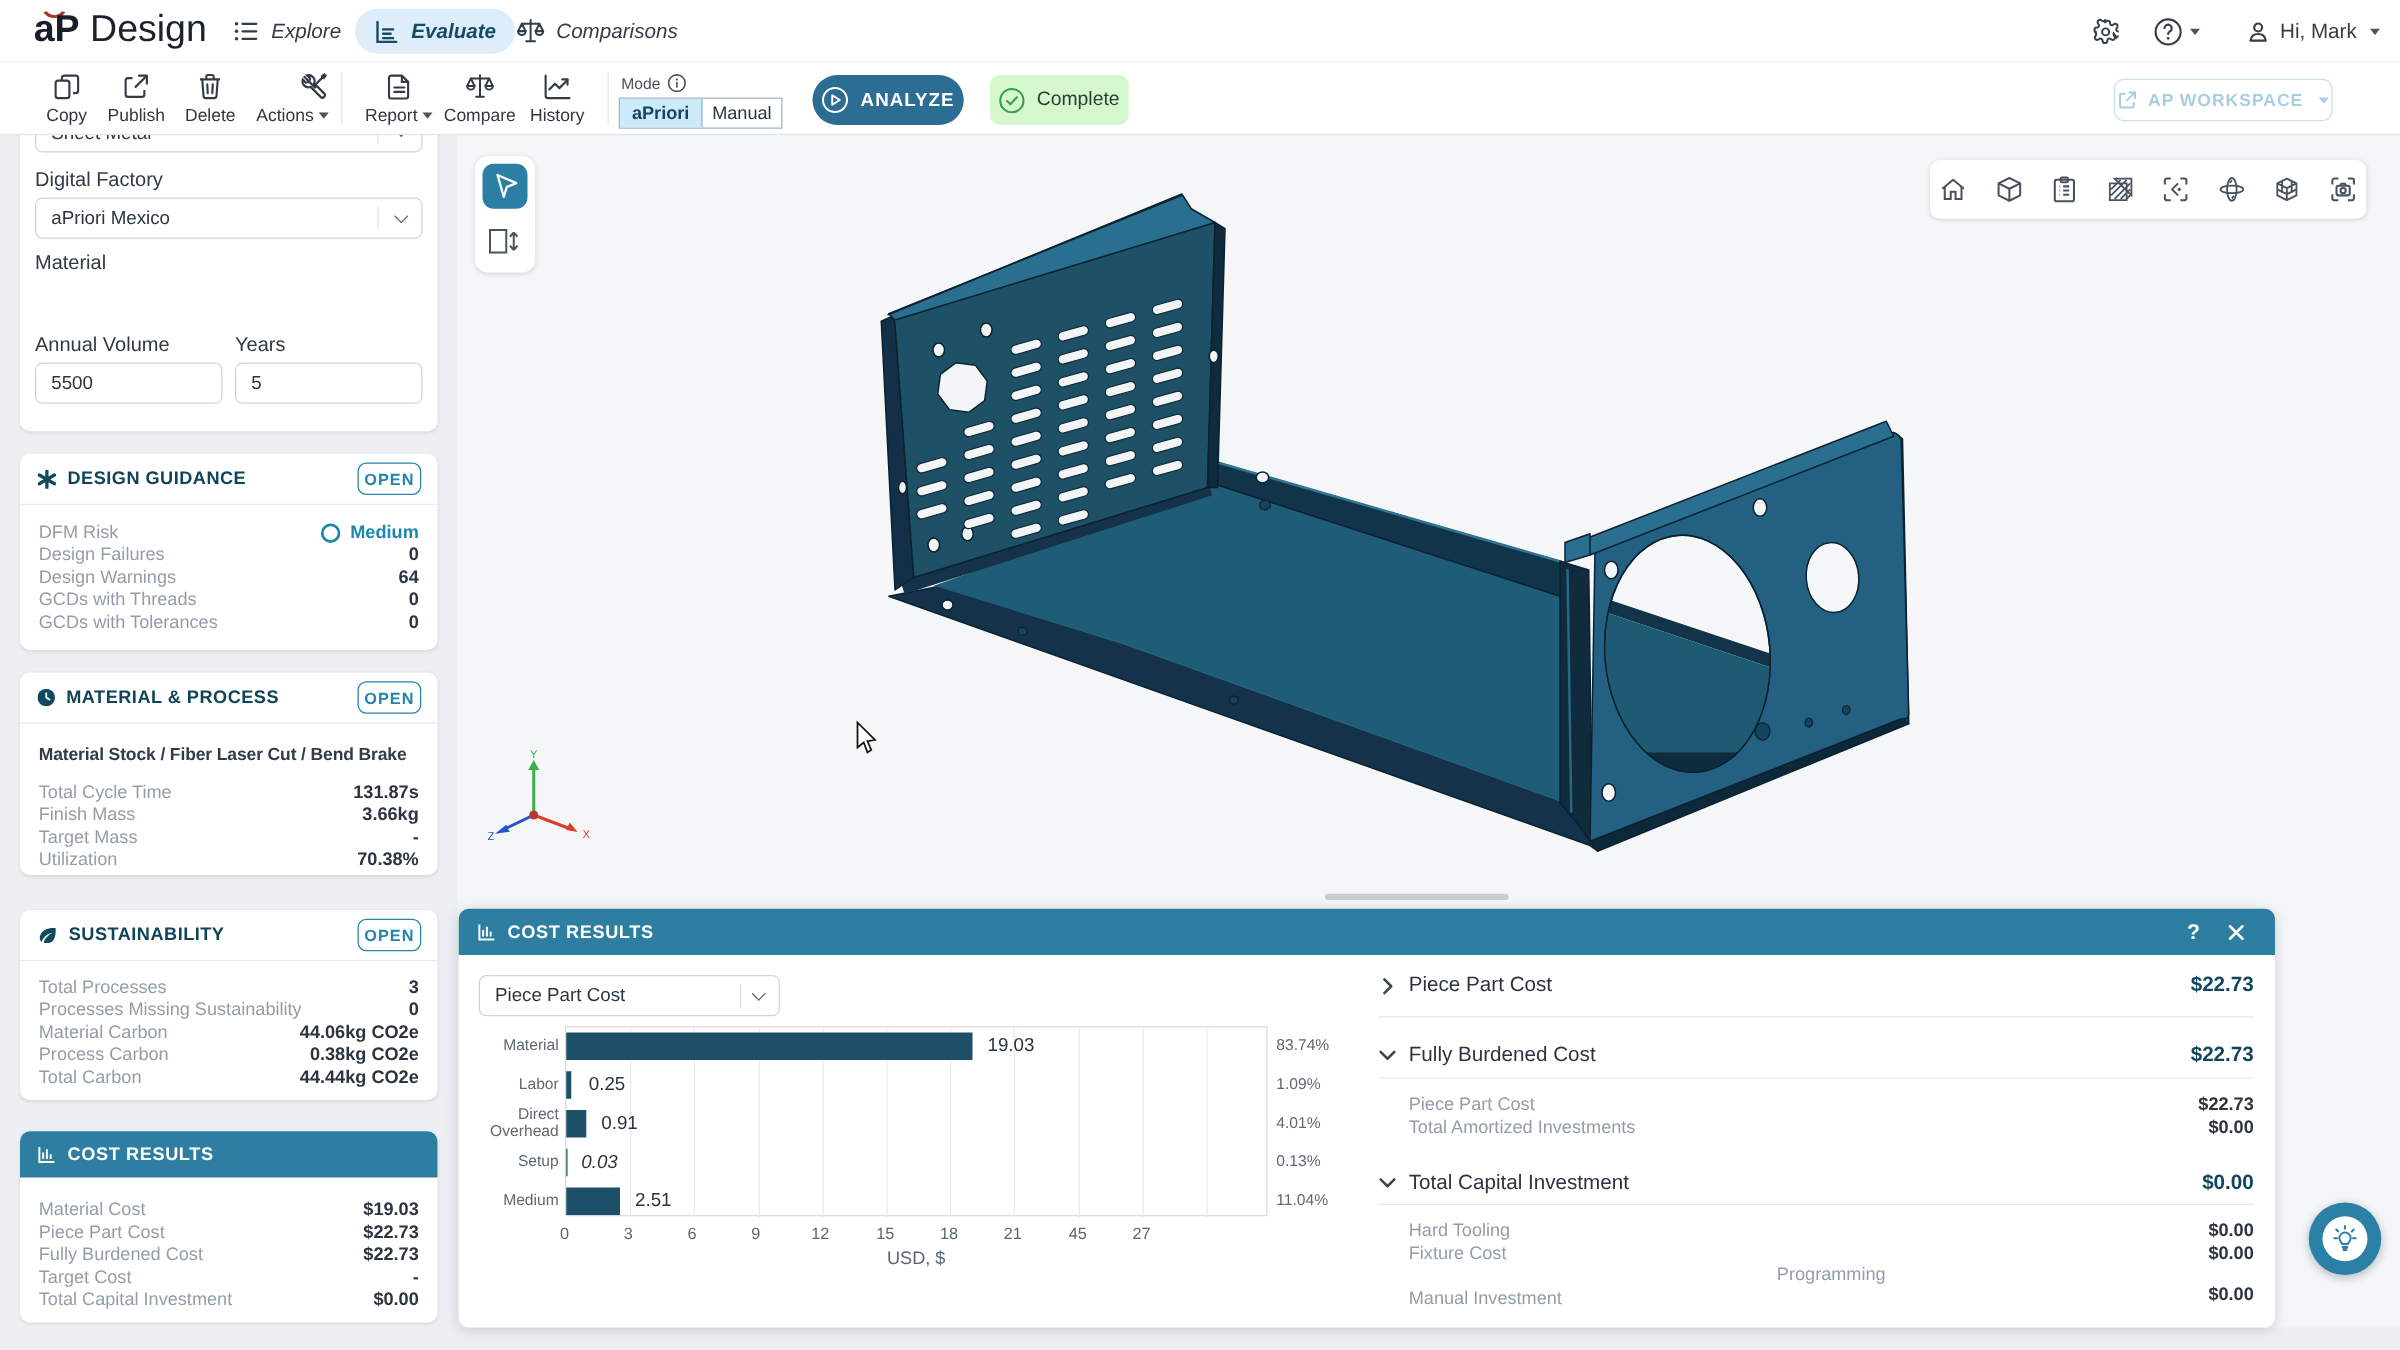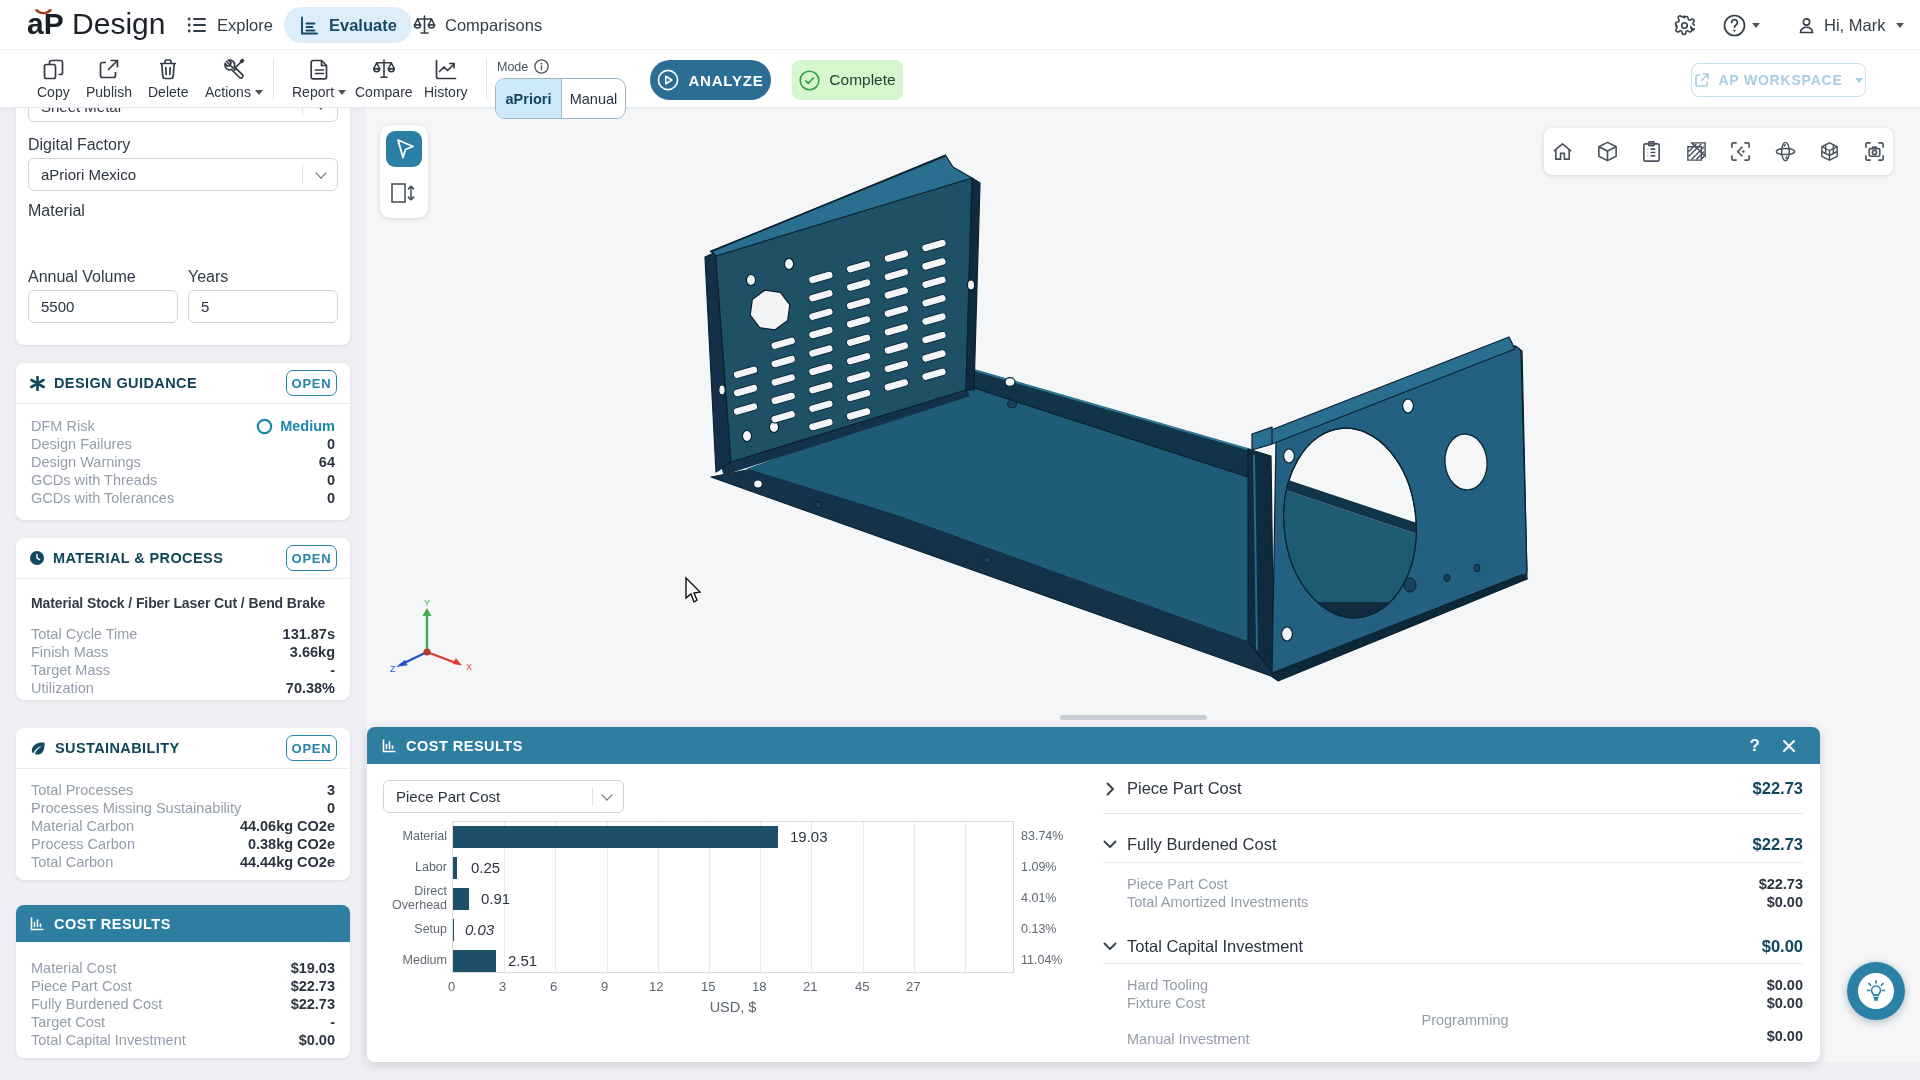--- a/index.html
+++ b/index.html
@@ -6,32 +6,32 @@
 *{margin:0;padding:0;box-sizing:border-box;}
 html,body{width:1920px;height:1080px;overflow:hidden;}
 body{font-family:"Liberation Sans",sans-serif;background:#edeff3;position:relative;color:#2b3440;}
 .abs{position:absolute;}
 
 .nav{position:absolute;left:0;top:0;width:1920px;height:50px;background:#fff;z-index:40;border-bottom:1px solid #f0f2f4;}
 .logo{position:absolute;left:27px;top:7px;font-size:30px;color:#191f27;letter-spacing:0;}
 .logo b{font-weight:700;letter-spacing:0;}
 .logo .lt{font-weight:400;color:#1c222b;}
 .swoosh{position:absolute;left:33px;top:8px;width:21px;height:8px;}
-.navitem{position:absolute;top:7px;height:36px;display:flex;align-items:center;gap:9px;font-size:16.5px;color:#333d48;}
+.navitem{position:absolute;top:7px;height:36px;display:flex;align-items:center;gap:9px;font-size:16.5px;color:#333d48;font-style:italic;}
 .navitem svg{flex:0 0 auto;}
 .nav-active{background:#ddedfa;border-radius:18px;padding:0 15px;color:#174a64;font-weight:700;}
 .nav-r{position:absolute;top:0;height:50px;display:flex;align-items:center;color:#343e49;}
 
 .toolbar{position:absolute;left:0;top:50px;width:1920px;height:58px;background:#fff;border-bottom:1px solid #e4e7ea;z-index:39;box-shadow:0 1px 2px rgba(20,30,40,.04);}
 .tbtn{position:absolute;top:8px;display:flex;flex-direction:column;align-items:center;gap:3px;font-size:14px;color:#2f3741;}
 .tbtn svg{display:block;}
 .tdiv{position:absolute;top:8px;width:1px;height:42px;background:#e2e5e9;}
 .chev{display:inline-block;width:0;height:0;border-left:4.5px solid transparent;border-right:4.5px solid transparent;border-top:5px solid #4a545f;margin-left:4px;vertical-align:2px;}
 .mode-label{position:absolute;left:497px;top:9px;font-size:12.5px;color:#49525d;display:flex;align-items:center;gap:6px;}
-.seg{position:absolute;left:495px;top:28px;width:131px;height:41px;border:1px solid #9db6c6;border-radius:10px;display:flex;overflow:hidden;background:#fff;}
+.seg{position:absolute;left:495px;top:28px;width:131px;height:25px;border:1px solid #9db6c6;border-radius:0;display:flex;overflow:hidden;background:#fff;}
 .seg .s1{width:66px;background:#cdeafb;color:#16455f;font-weight:700;font-size:14.5px;display:flex;align-items:center;justify-content:center;border-right:1px solid #9db6c6;}
 .seg .s2{flex:1;color:#2b3440;font-size:14.5px;display:flex;align-items:center;justify-content:center;}
 .analyze{position:absolute;left:650px;top:10px;width:121px;height:40px;background:#2b6d93;border-radius:20px;color:#fff;font-weight:700;font-size:15px;letter-spacing:.8px;display:flex;align-items:center;justify-content:center;gap:9px;}
 .complete{position:absolute;left:792px;top:10px;width:111px;height:40px;background:#d4f7cd;border-radius:8px;color:#2c3d33;font-size:15.5px;display:flex;align-items:center;justify-content:center;gap:9px;}
 .apws{position:absolute;left:1691px;top:13px;width:175px;height:34px;border:1px solid #c7dfec;border-radius:8px;color:#a7cee3;font-weight:700;font-size:14px;letter-spacing:.8px;display:flex;align-items:center;justify-content:center;gap:8px;background:#fff;}
 
 .viewport{position:absolute;left:366px;top:108px;width:1554px;height:954px;background:#f4f6f8;}
 
 .card{position:absolute;left:16px;width:334px;background:#fff;border-radius:8px;box-shadow:0 1px 3px rgba(25,35,50,.10);}
 .chead{height:41px;display:flex;align-items:center;padding:0 14px;border-bottom:1px solid #e9ecef;position:relative;}
@@ -120,21 +120,21 @@
     Publish
   </div>
   <div class="tbtn" style="left:148px;">
     <svg width="22" height="23" viewBox="0 0 22 23" fill="none" stroke="#333b46" stroke-width="1.7">
         <path d="M3 5.5h16M8 5.5v-2a1.5 1.5 0 0 1 1.5-1.5h3A1.5 1.5 0 0 1 14 3.5v2"></path>
         <path d="M4.8 5.5l1 13.2a2 2 0 0 0 2 1.8h6.4a2 2 0 0 0 2-1.8l1-13.2"></path>
         <path d="M8.8 9.5l.4 7M13.2 9.5l-.4 7" stroke-linecap="round"></path>
       </svg>
     Delete
   </div>
-  <div class="tbtn" style="left:205px;">
+  <div class="tbtn" style="left:205px;align-items:flex-end;">
     <svg width="24" height="23" viewBox="0 0 24 23" fill="none" stroke="#333b46" stroke-width="1.7">
         <path d="M4 3l9.5 9.5M6.6 2.2 9 4.6l-.6 2.8L5.6 8 3.2 5.6c-.5 1.7-.1 3.6 1.2 4.9 1.4 1.4 3.4 1.7 5.1 1l8 8c.8.8 2 .8 2.8 0s.8-2 0-2.8l-8-8c.7-1.7.4-3.7-1-5.1C10.2 2.3 8.3 1.9 6.6 2.2z"></path>
         <path d="M19.5 3.5 14 9" stroke-linecap="round"></path>
         <path d="M21.5 2.5l-1.5 2-1-.5-.5-1 2-1.5z" fill="#333b46"></path>
       </svg>
     <span>Actions<span class="chev"></span></span>
   </div>
   <div class="tdiv" style="left:273px;"></div>
   <div class="tbtn" style="left:292px;">
     <svg width="21" height="23" viewBox="0 0 21 23" fill="none" stroke="#333b46" stroke-width="1.7">

